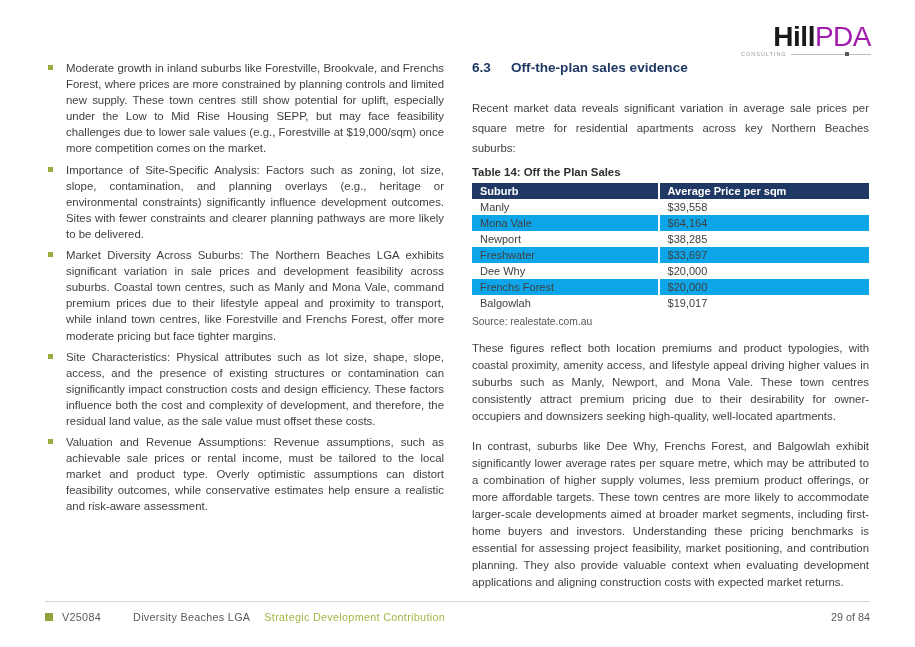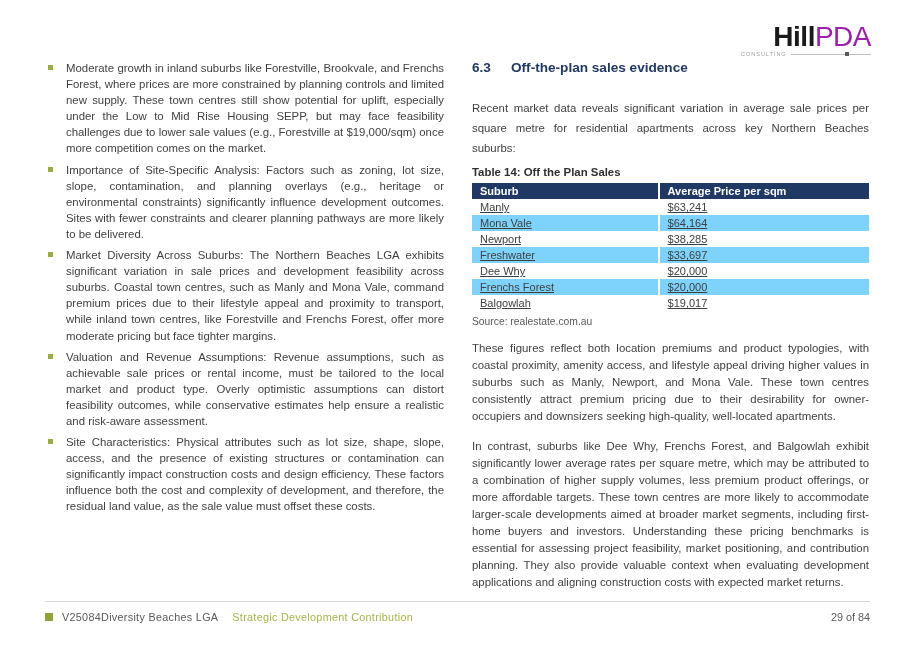--- a/index.html
+++ b/index.html
@@ -121,26 +121,26 @@
     padding: 2px 16px 2px 8px;
     text-align: left;
     vertical-align: middle;
   }
   table.data-table th {
     background: #1f3864;
     color: #ffffff;
     font-weight: 700;
     height: 16px;
   }
-  table.data-table td { color: #404040; height: 14.4px; text-decoration: underline; }
+  table.data-table td { color: #404040; height: 14.4px; }
   table.data-table col.c1 { width: 47%; }
   table.data-table th:nth-child(2), table.data-table td:nth-child(2) {
     border-left: 2px solid #ffffff;
   }
-  table.data-table tr.alt td { background: #7dd3fc; }
+  table.data-table tr.alt td { background: #0ea5e9; }
   .source-line {
     font-size: 10.3px;
     color: #595959;
     margin: 5px 0 13px 0;
   }
   .para-gap { margin-bottom: 13px; }
 
   
   .footer-rule {
     position: absolute;
@@ -158,21 +158,21 @@
     align-items: center;
     font-size: 10.8px;
     color: #595959;
   }
   .footer-marker {
     width: 8px;
     height: 8px;
     background: #8fa33a;
     margin-right: 9px;
   }
-  .footer-code { margin-right: 0; letter-spacing: 0.3px; }
+  .footer-code { margin-right: 32px; letter-spacing: 0.3px; }
   .footer-title { margin-right: 14px; letter-spacing: 0.3px; }
   .footer-subtitle { color: #a8b446; letter-spacing: 0.3px; }
   .footer-page { margin-left: auto; color: #595959; }
 </style>
 </head>
 <body>
 
 <div class="logo">
   <div class="logo-word">
     <span class="logo-hill">Hill</span><span class="logo-pda">PDA</span>
@@ -193,25 +193,25 @@
   <div class="bullet-item">
     <span class="bullet-square"></span>
     <span class="bullet-text">Importance of Site-Specific Analysis: Factors such as zoning, lot size, slope, contamination, and planning overlays (e.g., heritage or environmental constraints) significantly influence development outcomes. Sites with fewer constraints and clearer planning pathways are more likely to be delivered.</span>
   </div>
   <div class="bullet-item">
     <span class="bullet-square"></span>
     <span class="bullet-text">Market Diversity Across Suburbs: The Northern Beaches LGA exhibits significant variation in sale prices and development feasibility across suburbs. Coastal town centres, such as Manly and Mona Vale, command premium prices due to their lifestyle appeal and proximity to transport, while inland town centres, like Forestville and Frenchs Forest, offer more moderate pricing but face tighter margins.</span>
   </div>
   <div class="bullet-item">
     <span class="bullet-square"></span>
+    <span class="bullet-text">Site Characteristics: Physical attributes such as lot size, shape, slope, access, and the presence of existing structures or contamination can significantly impact construction costs and design efficiency. These factors influence both the cost and complexity of development, and therefore, the residual land value, as the sale value must offset these costs.</span>
+  </div>
+  <div class="bullet-item">
+    <span class="bullet-square"></span>
     <span class="bullet-text">Valuation and Revenue Assumptions: Revenue assumptions, such as achievable sale prices or rental income, must be tailored to the local market and product type. Overly optimistic assumptions can distort feasibility outcomes, while conservative estimates help ensure a realistic and risk-aware assessment.</span>
-  </div>
-  <div class="bullet-item">
-    <span class="bullet-square"></span>
-    <span class="bullet-text">Site Characteristics: Physical attributes such as lot size, shape, slope, access, and the presence of existing structures or contamination can significantly impact construction costs and design efficiency. These factors influence both the cost and complexity of development, and therefore, the residual land value, as the sale value must offset these costs.</span>
   </div>
 </div>
 
 <div class="col-right">
   <div class="section-heading">
     <span class="section-number">6.3</span>
     <span>Off-the-plan sales evidence</span>
   </div>
 
   <p class="body-para intro-para">Recent market data reveals significant variation in average sale prices per square metre for residential apartments across key Northern Beaches suburbs:</p>
@@ -225,21 +225,21 @@
       </colgroup>
     <thead>
       <tr>
         <th>Suburb</th>
         <th>Average Price per sqm</th>
       </tr>
     </thead>
     <tbody>
       <tr>
         <td>Manly</td>
-        <td>$63,241</td>
+        <td>$39,558</td>
       </tr>
       <tr class="alt">
         <td>Mona Vale</td>
         <td>$64,164</td>
       </tr>
       <tr>
         <td>Newport</td>
         <td>$38,285</td>
       </tr>
       <tr class="alt">

